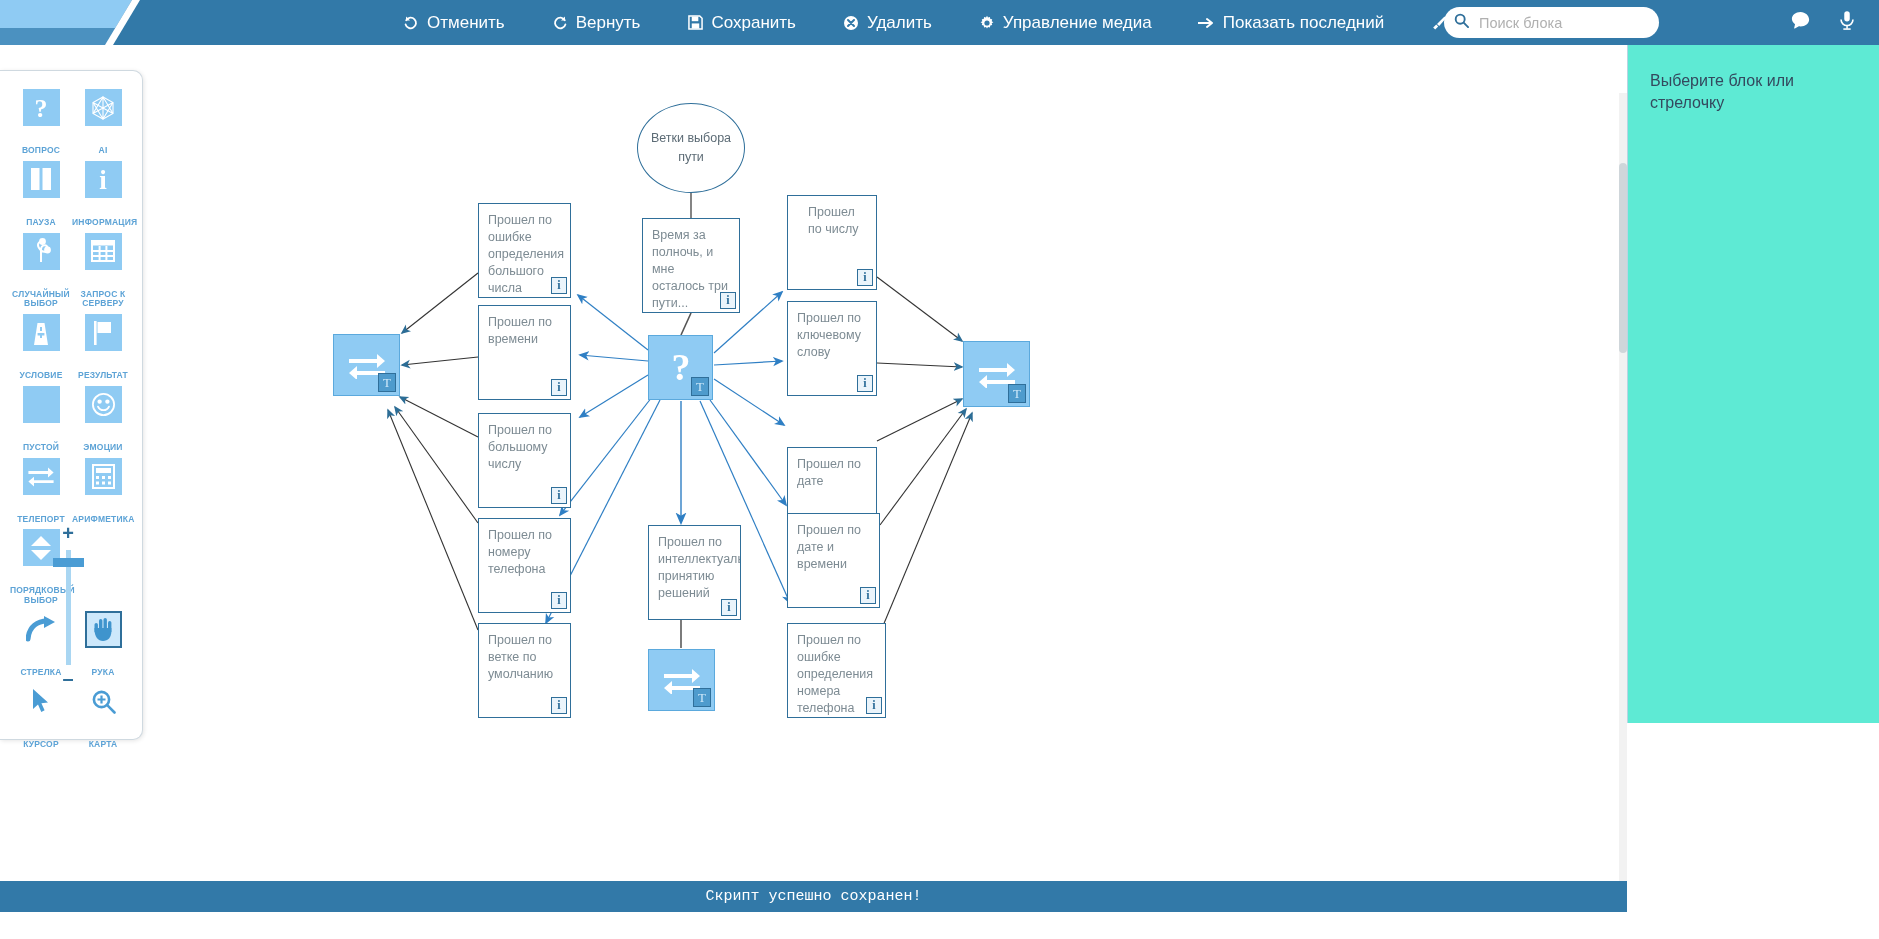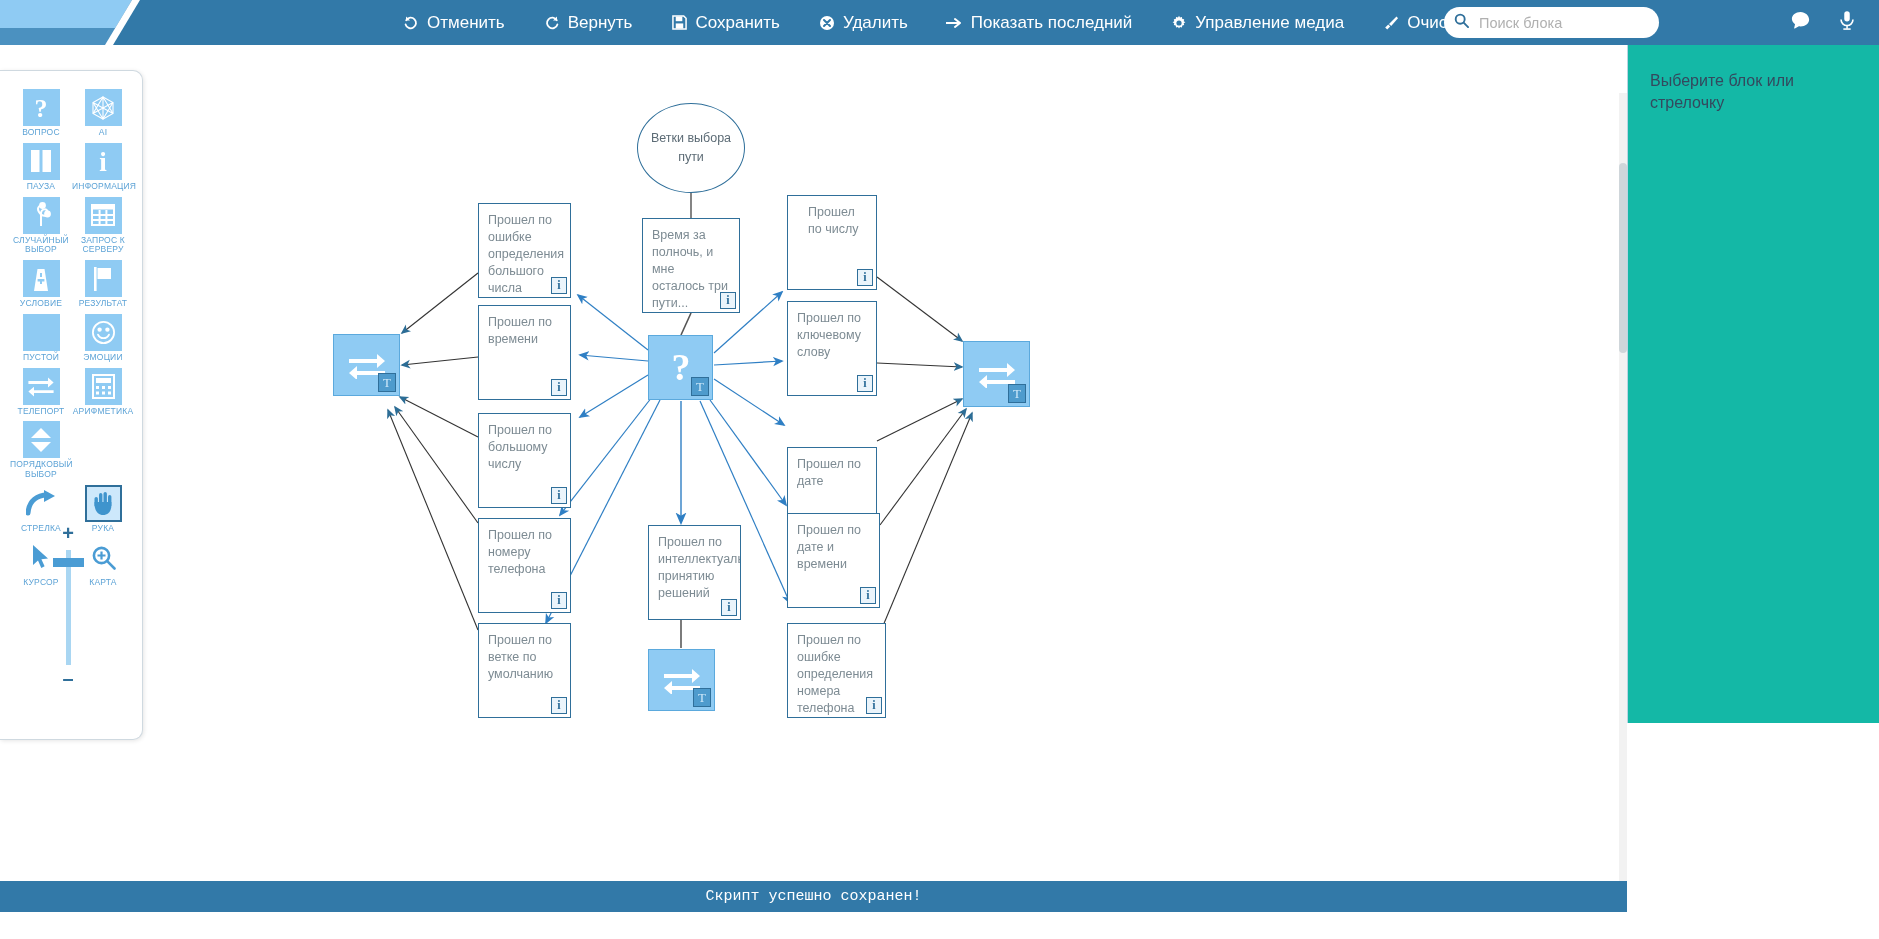--- a/index.html
+++ b/index.html
@@ -16,21 +16,21 @@
     position: absolute; left: 0; top: 0; width: 1879px; height: 45px;
     background: #3279a8;
     z-index: 40;
   }
   #topbar-deco {
     position: absolute; left: 0; top: 0; width: 175px; height: 45px;
     overflow: hidden;
   }
   #menu {
     position: absolute; left: 385px; top: 0; height: 45px;
-    display: flex; align-items: center; gap: 4px;
+    display: flex; align-items: center; gap: 12px;
   }
   .menu-item {
     display: flex; align-items: center; gap: 7px;
     color: #ffffff; font-size: 17px;
     padding: 0 17px; height: 45px; cursor: pointer;
     white-space: nowrap;
   }
   .menu-ico { display: inline-flex; align-items: center; justify-content: center;
               width: 18px; height: 18px; }
   .menu-ico svg { display: block; }
@@ -79,22 +79,22 @@
     display: flex; align-items: center; justify-content: center;
     border: 1px solid #8fcbf3;
   }
   .pal-box.selected { border: 2px solid #2f6f9a; background: #cde8fb; }
   .pal-plain {
     width: 37px; height: 37px;
     display: flex; align-items: center; justify-content: center;
   }
   .pal-label {
     font-size: 8.5px; color: #5da3d6; text-align: center;
-    margin-top: 2px; line-height: 1.15; letter-spacing: .2px;
-    text-transform: uppercase; max-width: 62px;
+    margin-top: 20px; line-height: 1.15; letter-spacing: .2px;
+    text-transform: uppercase; max-width: 62px; font-weight: bold;
   }
   
   #zoomctl {
     position: absolute; left: 48px; top: 455px;
     width: 40px; display: flex; flex-direction: column; align-items: center;
   }
   .zoom-sign { color: #2f6f9a; font-weight: bold; font-size: 20px; line-height: 14px;
                cursor: pointer; user-select: none; }
   #zoom-track {
     width: 5px; height: 115px; background: #a9d6f2; margin: 10px 0 6px 0;
@@ -165,21 +165,21 @@
   #hscroll {
     position: absolute; left: 0px; bottom: 0px; height: 9px; width: 1627px;
     background: #f2f2f2; z-index: 20;
   }
   #hthumb { position: absolute; left: 72px; top: 0; height: 9px; width: 740px;
             background: #cfe3f1; border-radius: 5px; border: 1px solid #b7d5ea; }
 
   
   #rightpanel {
     position: absolute; right: 0; top: 45px; width: 252px; height: 678px;
-    background: #14b8a6;
+    background: #5eead4;
     border-left: 1px solid #b9d4e3;
     padding: 25px 22px;
     z-index: 25;
   }
   #rp-text { font-size: 16px; color: #34495e; line-height: 22px; }
 
   
   #statusbar {
     position: absolute; left: 0; bottom: 0; width: 1627px; height: 31px;
     background: #3279a8; color: #ffffff;
@@ -232,34 +232,34 @@
       <span class="menu-ico">
         <svg width="16" height="16" viewBox="0 0 16 16">
           <circle cx="8" cy="8" r="7" fill="#fff"></circle>
           <path d="M5 5 L11 11 M11 5 L5 11" stroke="#3279a8" stroke-width="2" stroke-linecap="round"></path>
         </svg>
       </span>
       <span>Удалить</span>
     </div>
     <div class="menu-item">
       <span class="menu-ico">
-        <svg width="17" height="14" viewBox="0 0 17 14">
-          <path d="M0 7 H12 M9 3 L14 7 L9 11" stroke="#fff" stroke-width="2" fill="none" stroke-linecap="round" stroke-linejoin="round"></path>
-        </svg>
-      </span>
-      <span>Показать последний</span>
-    </div>
-    <div class="menu-item">
-      <span class="menu-ico">
         <svg width="16" height="16" viewBox="0 0 16 16" fill="#fff">
           <path d="M8 0.8 l1 1.7 1.9-.5 .4 1.9 1.9 .4-.5 1.9 1.7 1-1.7 1 .5 1.9-1.9 .4-.4 1.9-1.9-.5-1 1.7-1-1.7-1.9 .5-.4-1.9-1.9-.4 .5-1.9-1.7-1 1.7-1-.5-1.9 1.9-.4 .4-1.9 1.9 .5z"></path>
           <circle cx="8" cy="8" r="2.6" fill="#3279a8"></circle>
         </svg>
       </span>
       <span>Управление медиа</span>
+    </div>
+    <div class="menu-item">
+      <span class="menu-ico">
+        <svg width="17" height="14" viewBox="0 0 17 14">
+          <path d="M0 7 H12 M9 3 L14 7 L9 11" stroke="#fff" stroke-width="2" fill="none" stroke-linecap="round" stroke-linejoin="round"></path>
+        </svg>
+      </span>
+      <span>Показать последний</span>
     </div>
     <div class="menu-item">
       <span class="menu-ico">
         <svg width="16" height="16" viewBox="0 0 16 16">
           <path d="M13.5 1.5 L6 9 L8.2 11 L15 3.2 Z" fill="#fff"></path>
           <path d="M5.3 9.6 L7.2 11.6 L4.2 14.5 L2.2 12.6 Z" fill="#fff"></path>
         </svg>
       </span>
       <span>Очистить</span>
     </div>

